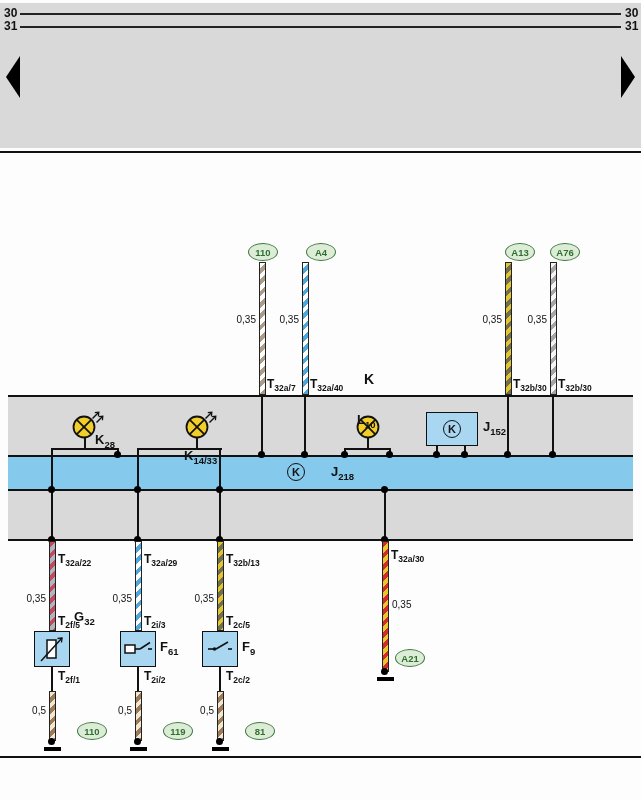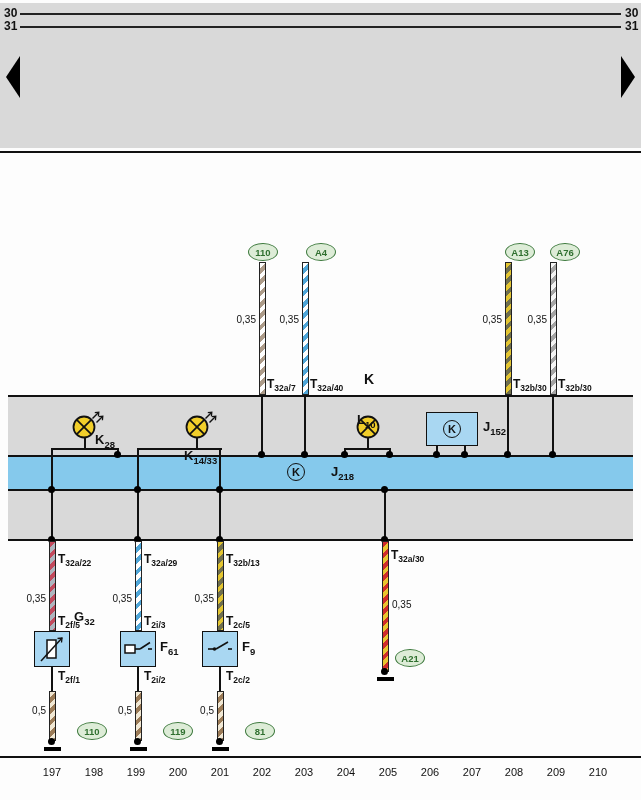--- a/index.html
+++ b/index.html
@@ -229,30 +229,14 @@
   <div class="abs wire" style="left: 382px; top: 541px; height: 131px; background: repeating-linear-gradient(135deg, rgb(208, 44, 44) 0px, rgb(208, 44, 44) 4px, rgb(233, 197, 47) 4px, rgb(233, 197, 47) 8px);"></div>
   <span class="abs tlabel" style="left:391px;top:548px"><span>T</span><sub>32a/30</sub></span>
   <span class="abs gaugeL" style="left:392px;top:599px">0,35</span>
   <div class="abs dot" style="left:381px;top:668px"></div>
   <div class="abs gbar" style="left:377px;top:677px;width:17px"></div>
   <div class="abs oval" style="left:395px;top:649px">
       <span>A21</span>
     </div>
 
   <div class="abs hline2" style="left:0;top:756px;width:641px"></div>
-  <div class="abs track" style="left:31px;top:766px;width:588px">
-    <span>197</span>
-    <span>198</span>
-    <span>199</span>
-    <span>200</span>
-    <span>201</span>
-    <span>202</span>
-    <span>203</span>
-    <span>204</span>
-    <span>205</span>
-    <span>206</span>
-    <span>207</span>
-    <span>208</span>
-    <span>209</span>
-    <span>210</span>
-  </div>
 
 </div>
 
 </body></html>

